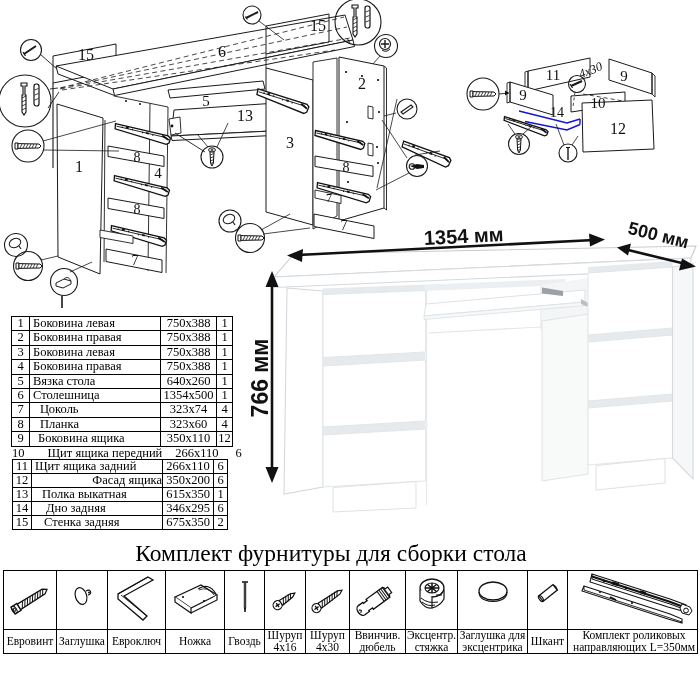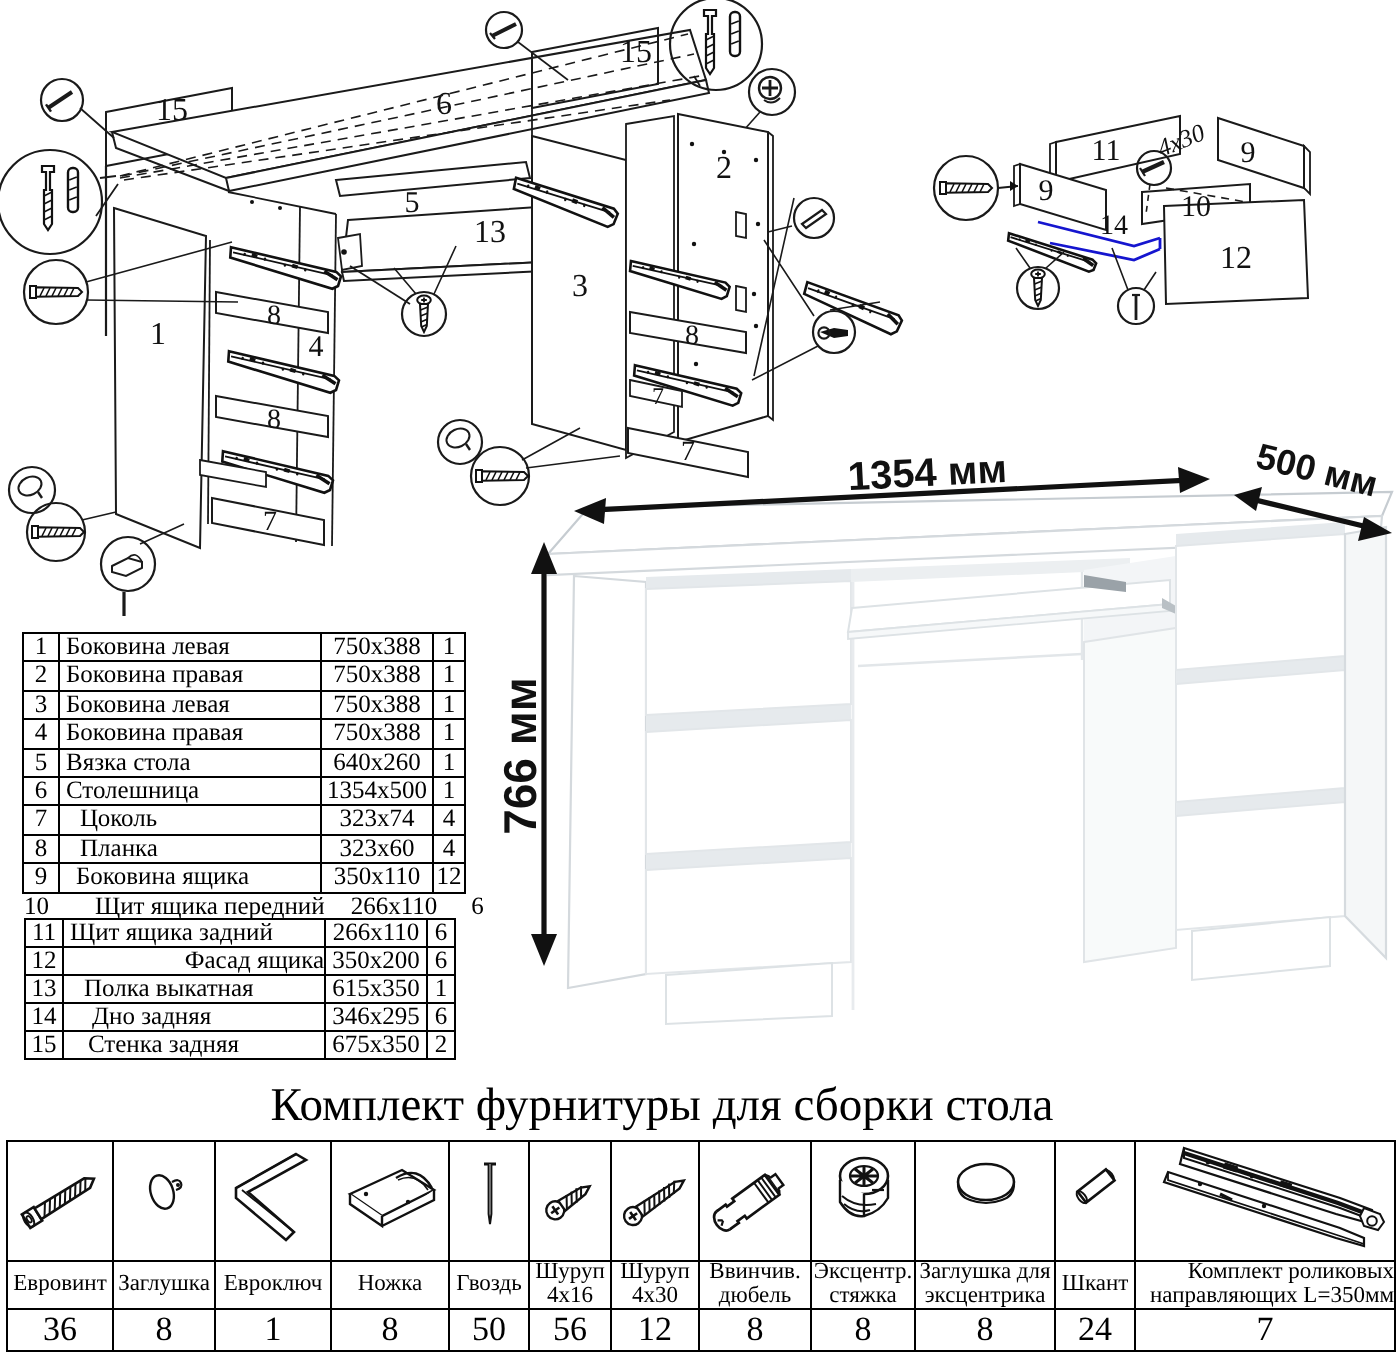--- a/index.html
+++ b/index.html
@@ -676,33 +676,19 @@
 <td class="nm">Заглушка</td>
 <td class="nm">Евроключ</td>
 <td class="nm">Ножка</td>
 <td class="nm">Гвоздь</td>
 <td class="nm">Шуруп<br>4x16</td>
 <td class="nm">Шуруп<br>4x30</td>
 <td class="nm">Ввинчив.<br>дюбель</td>
 <td class="nm">Эксцентр.<br>стяжка</td>
 <td class="nm">Заглушка для<br>эксцентрика</td>
 <td class="nm">Шкант</td>
-<td class="nm" style="text-align:right;padding-left:3px;">Комплект роликовых<br>направляющих L=350мм</td>
-</tr>
-<tr>
-<td class="qy">36</td>
-            <td class="qy">8</td>
-            <td class="qy">1</td>
-            <td class="qy">8</td>
-            <td class="qy">50</td>
-            <td class="qy">56</td>
-            <td class="qy">12</td>
-            <td class="qy">8</td>
-            <td class="qy">8</td>
-            <td class="qy">8</td>
-            <td class="qy">24</td>
-            <td class="qy">7</td>
+<td class="nm" style="text-align:center;padding-left:3px;">Комплект роликовых<br>направляющих L=350мм</td>
 </tr>
 </tbody>
       </table>
 </div>
 
 </div>
 
 </body></html>

